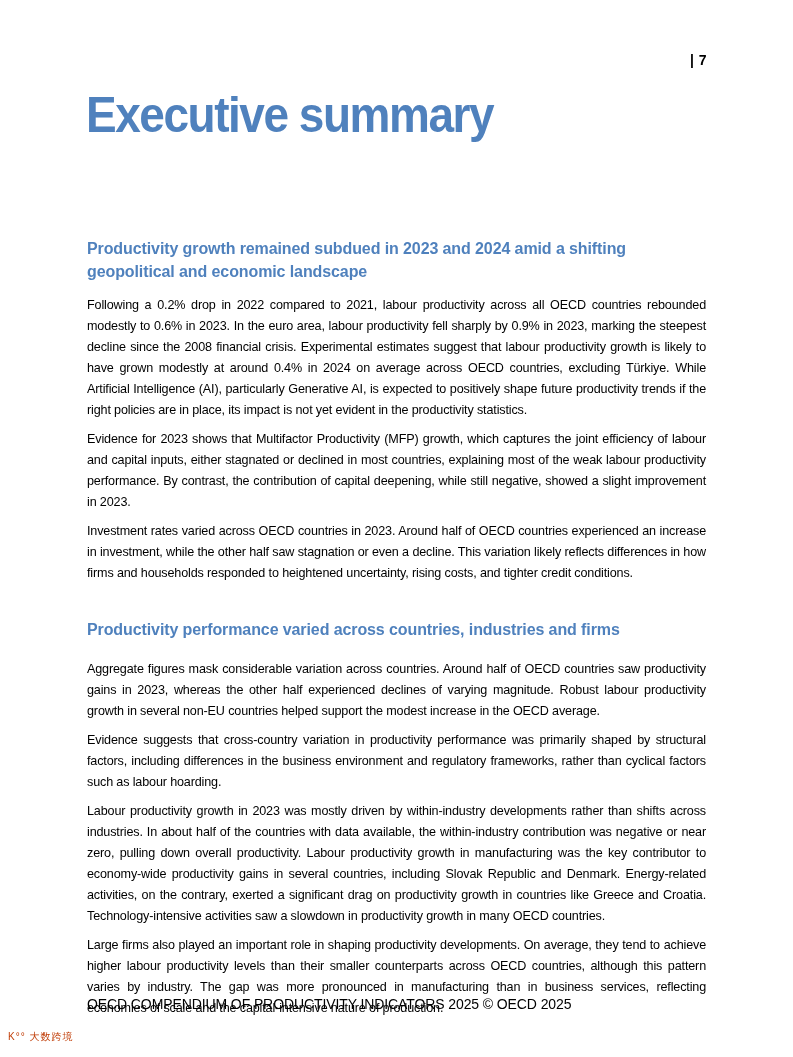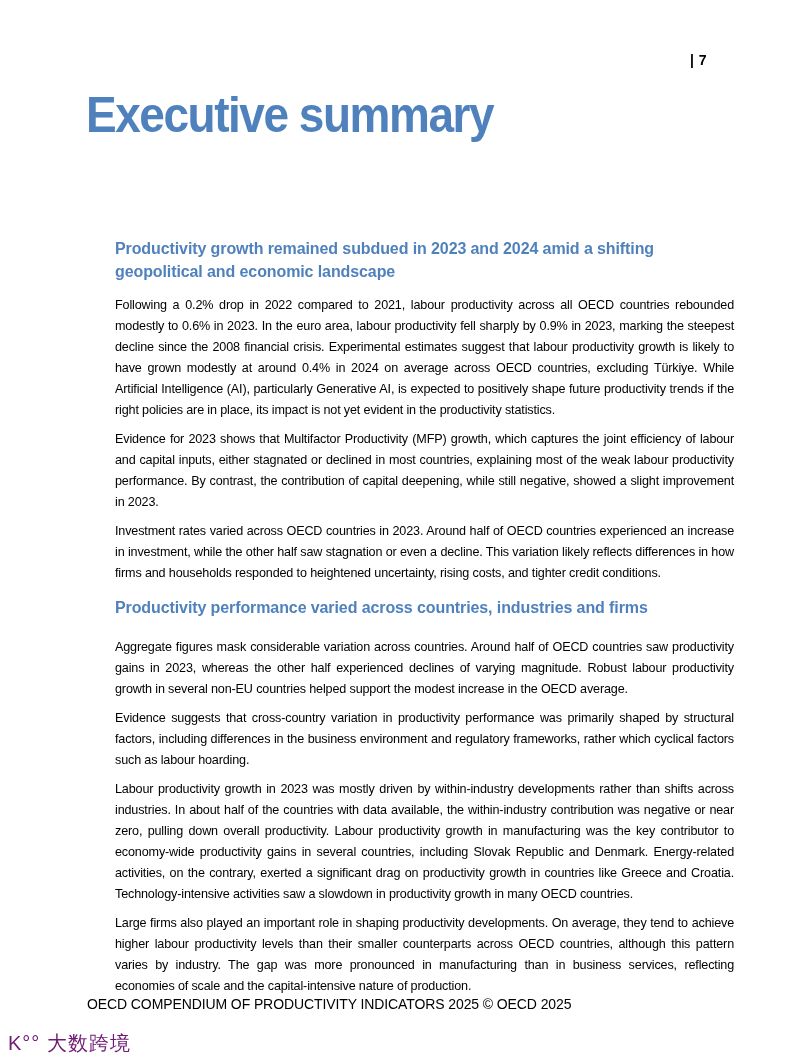--- a/index.html
+++ b/index.html
@@ -1,45 +1,45 @@
 <!DOCTYPE html>
 <html><head>
   <meta charset="utf-8">
   <style>
     html, body { margin: 0; padding: 0; background: #ffffff; }
     body { width: 793px; height: 1057px; position: relative; overflow: hidden; font-family: "Liberation Sans", sans-serif; color: #000; }
     .page-number { position: absolute; top: 52px; left: 690px; font-size: 14px; font-weight: bold; letter-spacing: 0.5px; }
     .title { position: absolute; top: 86px; left: 86px; margin: 0; font-size: 50px; font-weight: bold; color: #4f81bd; letter-spacing: -1.6px; transform: scaleX(0.92); transform-origin: left top; white-space: nowrap; }
-    .content { position: absolute; left: 87px; width: 619px; margin-left: 28px; }
+    .content { position: absolute; left: 87px; width: 619px; }
     .h2 { margin: 0; font-size: 16px; font-weight: bold; color: #4f81bd; line-height: 22.5px; letter-spacing: -0.1px; }
     .p { margin: 0 0 8px 0; font-size: 12.6px; line-height: 21px; text-align: justify; letter-spacing: -0.15px; }
     #sec1 { top: 238px; }
     #sec1 .h2 { margin-bottom: 12px; }
-    #sec2 { top: 597px; }
+    #sec2 { top: 619px; }
     #sec2 .h2 { margin-bottom: 17px; }
     .footer { position: absolute; top: 996px; left: 87px; font-size: 14px; letter-spacing: -0.1px; }
-    .watermark { position: absolute; top: 1030px; left: 8px; font-size: 20px; color: #701a75; letter-spacing: 1px; }
+    .watermark { position: absolute; top: 1030px; left: 8px; font-size: 10px; color: #c2410c; letter-spacing: 1px; }
   </style>
 </head>
 <body>
 
 <div class="page-number">| 7</div>
 
 <h1 class="title">Executive summary</h1>
 
 <div class="content" id="sec1">
   <h2 class="h2">Productivity growth remained subdued in 2023 and 2024 amid a shifting geopolitical and economic landscape</h2>
   <p class="p">Following a 0.2% drop in 2022 compared to 2021, labour productivity across all OECD countries rebounded modestly to 0.6% in 2023. In the euro area, labour productivity fell sharply by 0.9% in 2023, marking the steepest decline since the 2008 financial crisis. Experimental estimates suggest that labour productivity growth is likely to have grown modestly at around 0.4% in 2024 on average across OECD countries, excluding Türkiye. While Artificial Intelligence (AI), particularly Generative AI, is expected to positively shape future productivity trends if the right policies are in place, its impact is not yet evident in the productivity statistics.</p>
   <p class="p">Evidence for 2023 shows that Multifactor Productivity (MFP) growth, which captures the joint efficiency of labour and capital inputs, either stagnated or declined in most countries, explaining most of the weak labour productivity performance. By contrast, the contribution of capital deepening, while still negative, showed a slight improvement in 2023.</p>
   <p class="p">Investment rates varied across OECD countries in 2023. Around half of OECD countries experienced an increase in investment, while the other half saw stagnation or even a decline. This variation likely reflects differences in how firms and households responded to heightened uncertainty, rising costs, and tighter credit conditions.</p>
 </div>
 
 <div class="content" id="sec2">
   <h2 class="h2">Productivity performance varied across countries, industries and firms</h2>
   <p class="p">Aggregate figures mask considerable variation across countries. Around half of OECD countries saw productivity gains in 2023, whereas the other half experienced declines of varying magnitude. Robust labour productivity growth in several non-EU countries helped support the modest increase in the OECD average.</p>
-  <p class="p">Evidence suggests that cross-country variation in productivity performance was primarily shaped by structural factors, including differences in the business environment and regulatory frameworks, rather which cyclical factors such as labour hoarding.</p>
+  <p class="p">Evidence suggests that cross-country variation in productivity performance was primarily shaped by structural factors, including differences in the business environment and regulatory frameworks, rather than cyclical factors such as labour hoarding.</p>
   <p class="p">Labour productivity growth in 2023 was mostly driven by within-industry developments rather than shifts across industries. In about half of the countries with data available, the within-industry contribution was negative or near zero, pulling down overall productivity. Labour productivity growth in manufacturing was the key contributor to economy-wide productivity gains in several countries, including Slovak Republic and Denmark. Energy-related activities, on the contrary, exerted a significant drag on productivity growth in countries like Greece and Croatia. Technology-intensive activities saw a slowdown in productivity growth in many OECD countries.</p>
   <p class="p">Large firms also played an important role in shaping productivity developments. On average, they tend to achieve higher labour productivity levels than their smaller counterparts across OECD countries, although this pattern varies by industry. The gap was more pronounced in manufacturing than in business services, reflecting economies of scale and the capital-intensive nature of production.</p>
 </div>
 
 <div class="footer">OECD COMPENDIUM OF PRODUCTIVITY INDICATORS 2025 © OECD 2025</div>
 
 <div class="watermark">K°° 大数跨境</div>
 
 </body></html>

